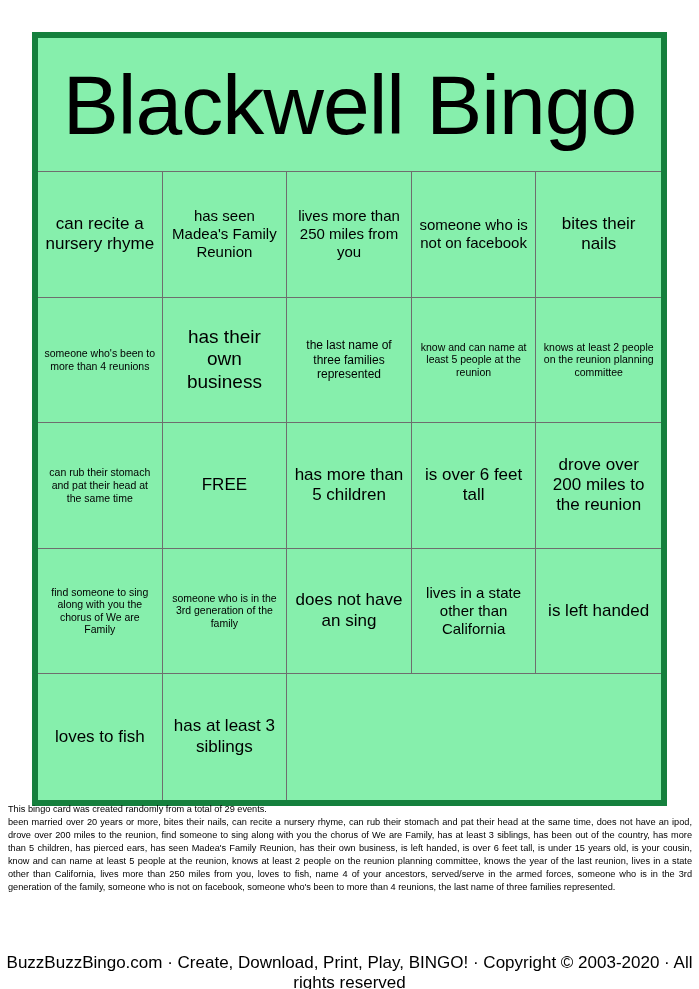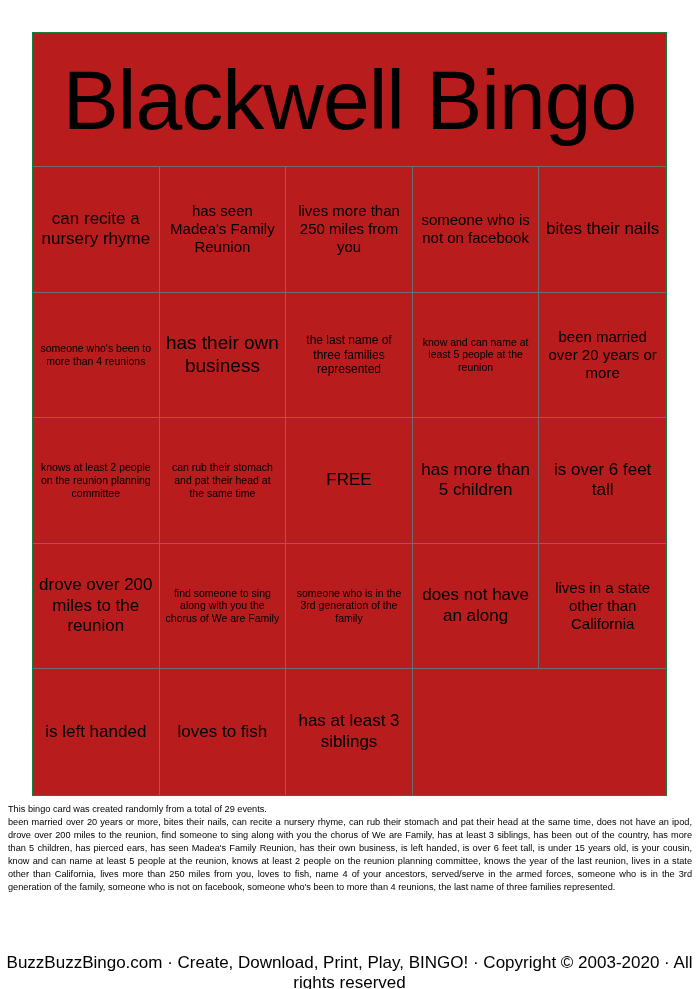--- a/index.html
+++ b/index.html
@@ -14,23 +14,23 @@
     color: #000000;
     overflow: hidden;
     position: relative;
   }
 
   #card {
     position: absolute;
     left: 32px;
     top: 32px;
     width: 635px;
-    border: 1px solid #15803d;
+    border: 6px solid #15803d;
     box-sizing: border-box;
-    background: #b91c1c;
+    background: #86efac;
   }
 
   
   #title-band {
     height: 133px;
     border-bottom: 1px solid #6e6e6e;
     display: flex;
     align-items: center;
     justify-content: center;
     overflow: hidden;
@@ -128,23 +128,20 @@
       </div>
       <div class="cell fs-xl">
         <span class="cell-text">has their own business</span>
       </div>
       <div class="cell fs-s">
         <span class="cell-text">the last name of three families represented</span>
       </div>
       <div class="cell fs-xs">
         <span class="cell-text">know and can name at least 5 people at the reunion</span>
       </div>
-      <div class="cell fs-m">
-        <span class="cell-text">been married over 20 years or more</span>
-      </div>
       <div class="cell fs-xs">
         <span class="cell-text">knows at least 2 people on the reunion planning committee</span>
       </div>
       <div class="cell fs-xs">
         <span class="cell-text">can rub their stomach and pat their head at the same time</span>
       </div>
       <div class="cell fs-l">
         <span class="cell-text">FREE</span>
       </div>
       <div class="cell fs-l">
@@ -156,21 +153,21 @@
       <div class="cell fs-l">
         <span class="cell-text">drove over 200 miles to the reunion</span>
       </div>
       <div class="cell fs-xs">
         <span class="cell-text">find someone to sing along with you the chorus of We are Family</span>
       </div>
       <div class="cell fs-xs">
         <span class="cell-text">someone who is in the 3rd generation of the family</span>
       </div>
       <div class="cell fs-l">
-        <span class="cell-text">does not have an along</span>
+        <span class="cell-text">does not have an sing</span>
       </div>
       <div class="cell fs-m">
         <span class="cell-text">lives in a state other than California</span>
       </div>
       <div class="cell fs-l">
         <span class="cell-text">is left handed</span>
       </div>
       <div class="cell fs-l">
         <span class="cell-text">loves to fish</span>
       </div>

